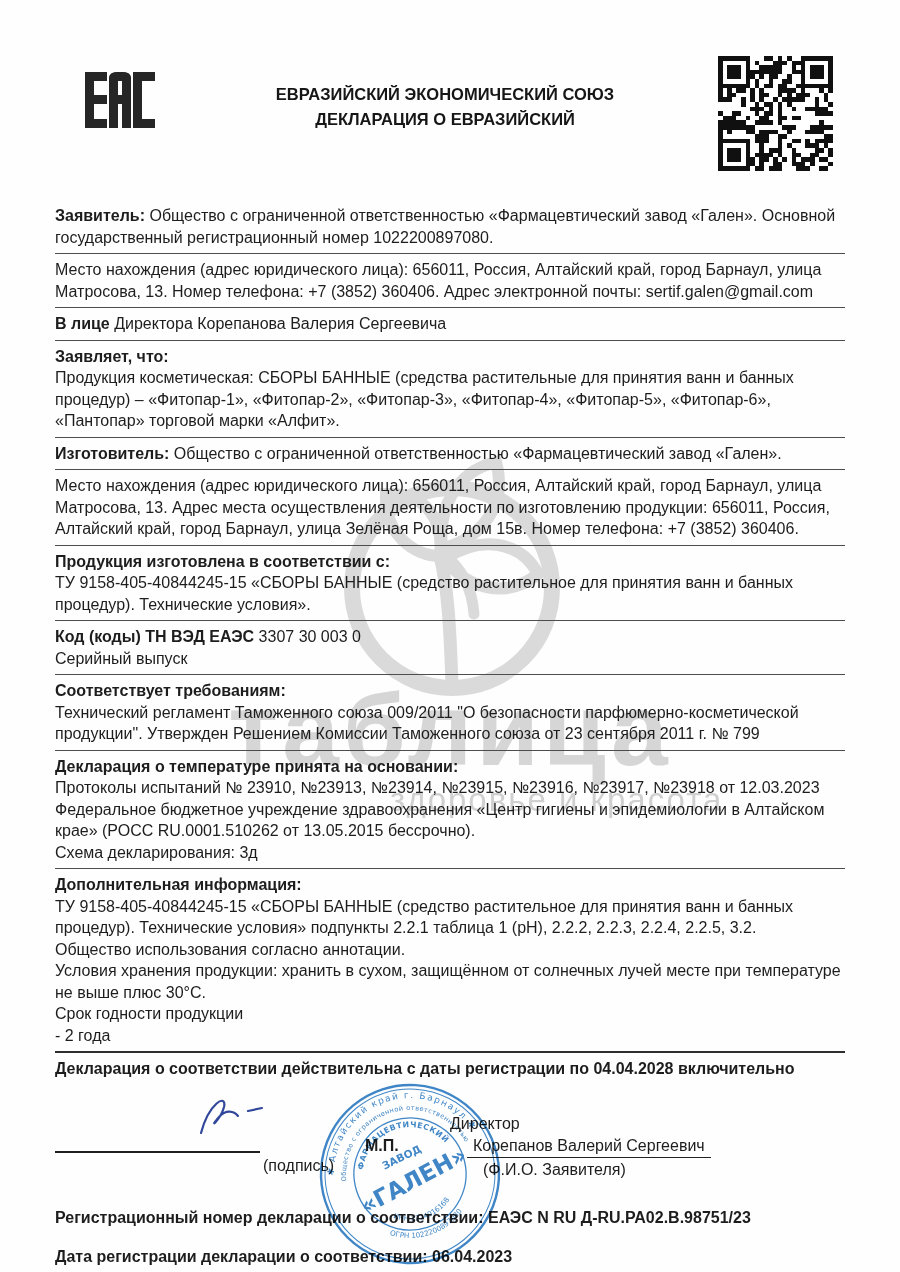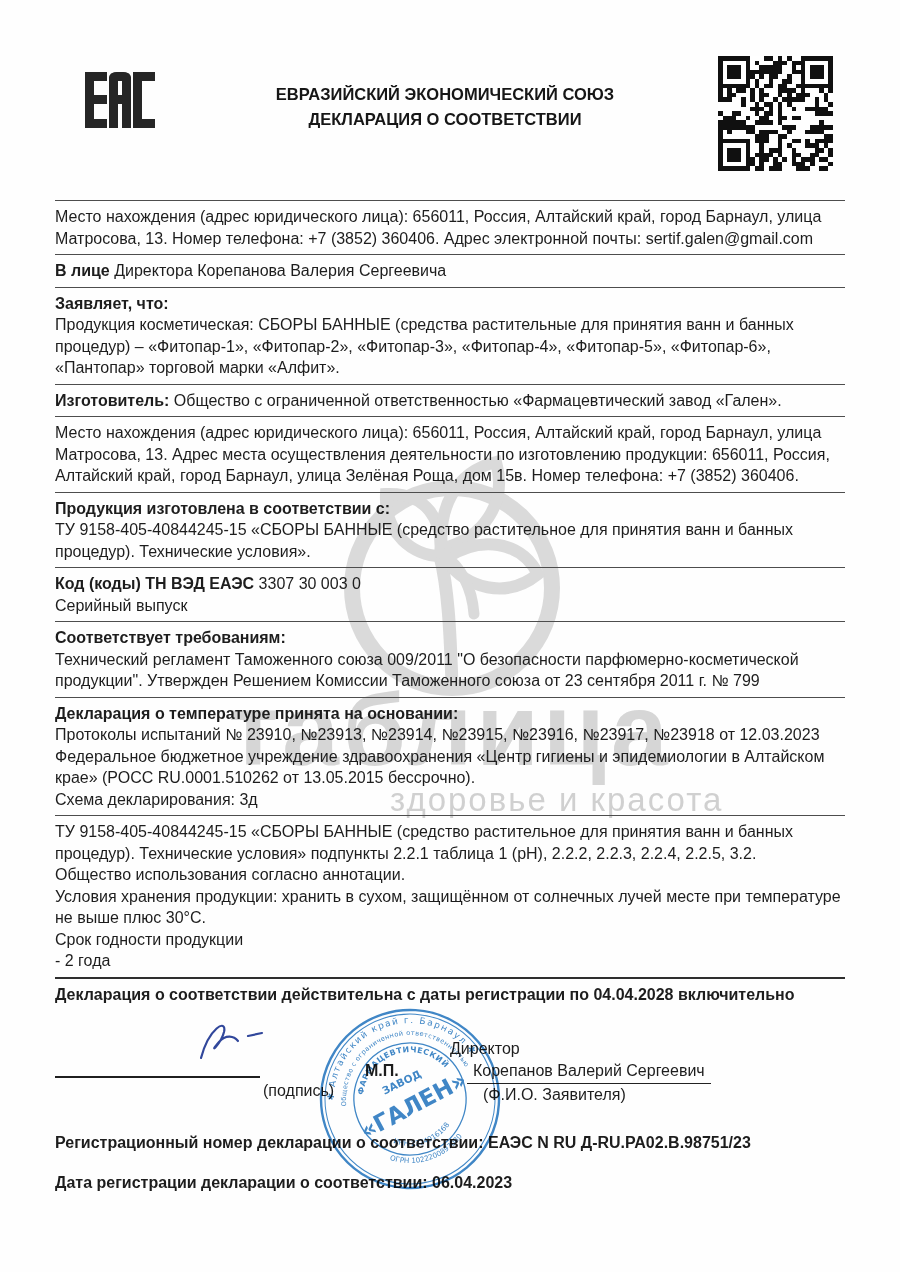--- a/index.html
+++ b/index.html
@@ -55,21 +55,21 @@
     <g transform="translate(48,0)">
       <rect x="0" y="0" width="9" height="56"></rect>
       <rect x="0" y="0" width="22" height="9"></rect>
       <rect x="0" y="47" width="22" height="9"></rect>
     </g>
   </g>
 </svg>
 
 <div class="titlebox">
   <div>ЕВРАЗИЙСКИЙ ЭКОНОМИЧЕСКИЙ СОЮЗ</div>
-  <div>ДЕКЛАРАЦИЯ О СООТВЕТСТВИИ</div>
+  <div>ДЕКЛАРАЦИЯ О ЕВРАЗИЙСКИЙ</div>
 </div>
 
 <div class="qr">
     <i style="left: 0px; top: 0px;"></i>
     <i style="left: 4.6px; top: 0px;"></i>
     <i style="left: 9.2px; top: 0px;"></i>
     <i style="left: 13.8px; top: 0px;"></i>
     <i style="left: 18.4px; top: 0px;"></i>
     <i style="left: 23px; top: 0px;"></i>
     <i style="left: 27.6px; top: 0px;"></i>
@@ -409,20 +409,23 @@
     <path d="M120,112 C116,72 132,34 174,24 C186,66 160,100 122,110 Z" stroke-width="12"></path>
     <path d="M124,120 C158,98 198,102 216,136 C184,162 144,150 124,122 Z" stroke-width="12"></path>
     <path d="M121,116 C140,130 150,150 152,176" stroke-width="11"></path>
   </g>
 </svg>
 <div class="wm wm-brand">таблица</div>
 <div class="wm wm-tag">здоровье и красота</div>
 
 <div class="content">
 
+  <div class="sec">
+    <span class="b">Заявитель:</span><span> Общество с ограниченной ответственностью «Фармацевтический завод «Гален». Основной государственный регистрационный номер 1022200897080.</span>
+  </div>
 
   <div class="sec rule">
     <span>Место нахождения (адрес юридического лица): 656011, Россия, Алтайский край, город Барнаул, улица Матросова, 13. Номер телефона: +7 (3852) 360406. Адрес электронной почты: sertif.galen@gmail.com</span>
   </div>
 
   <div class="sec rule">
     <span class="b">В лице</span><span> Директора Корепанова Валерия Сергеевича</span>
   </div>
 
   <div class="sec rule">
@@ -454,20 +457,21 @@
   </div>
 
   <div class="sec rule">
     <div class="b">Декларация о температуре принята на основании:</div>
     <div>Протоколы испытаний № 23910, №23913, №23914, №23915, №23916, №23917, №23918 от 12.03.2023</div>
     <div>Федеральное бюджетное учреждение здравоохранения «Центр гигиены и эпидемиологии в Алтайском крае» (РОСС RU.0001.510262 от 13.05.2015 бессрочно).</div>
     <div>Схема декларирования: 3д</div>
   </div>
 
   <div class="sec rule">
+    <div class="b">Дополнительная информация:</div>
     <div>ТУ 9158-405-40844245-15 «СБОРЫ БАННЫЕ (средство растительное для принятия ванн и банных процедур). Технические условия» подпункты 2.2.1 таблица 1 (рН), 2.2.2, 2.2.3, 2.2.4, 2.2.5, 3.2.</div>
     <div> Общество использования согласно аннотации.</div>
     <div>Условия хранения продукции: хранить в сухом, защищённом от солнечных лучей месте при температуре не выше плюс 30°С.</div>
     <div>Срок годности продукции</div>
     <div>- 2 года</div>
   </div>
 
   <div class="sec rule-thick b">
     <span>Декларация о соответствии действительна с даты регистрации по 04.04.2028 включительно</span>
   </div>

